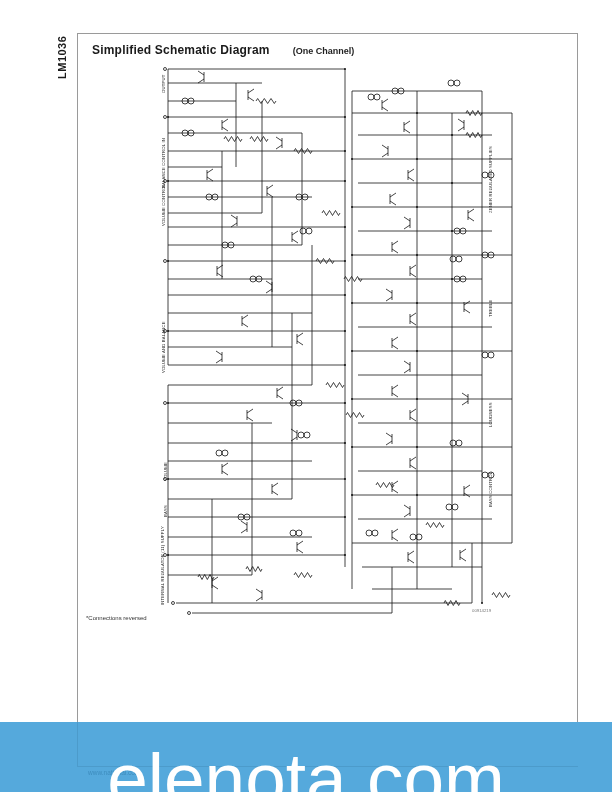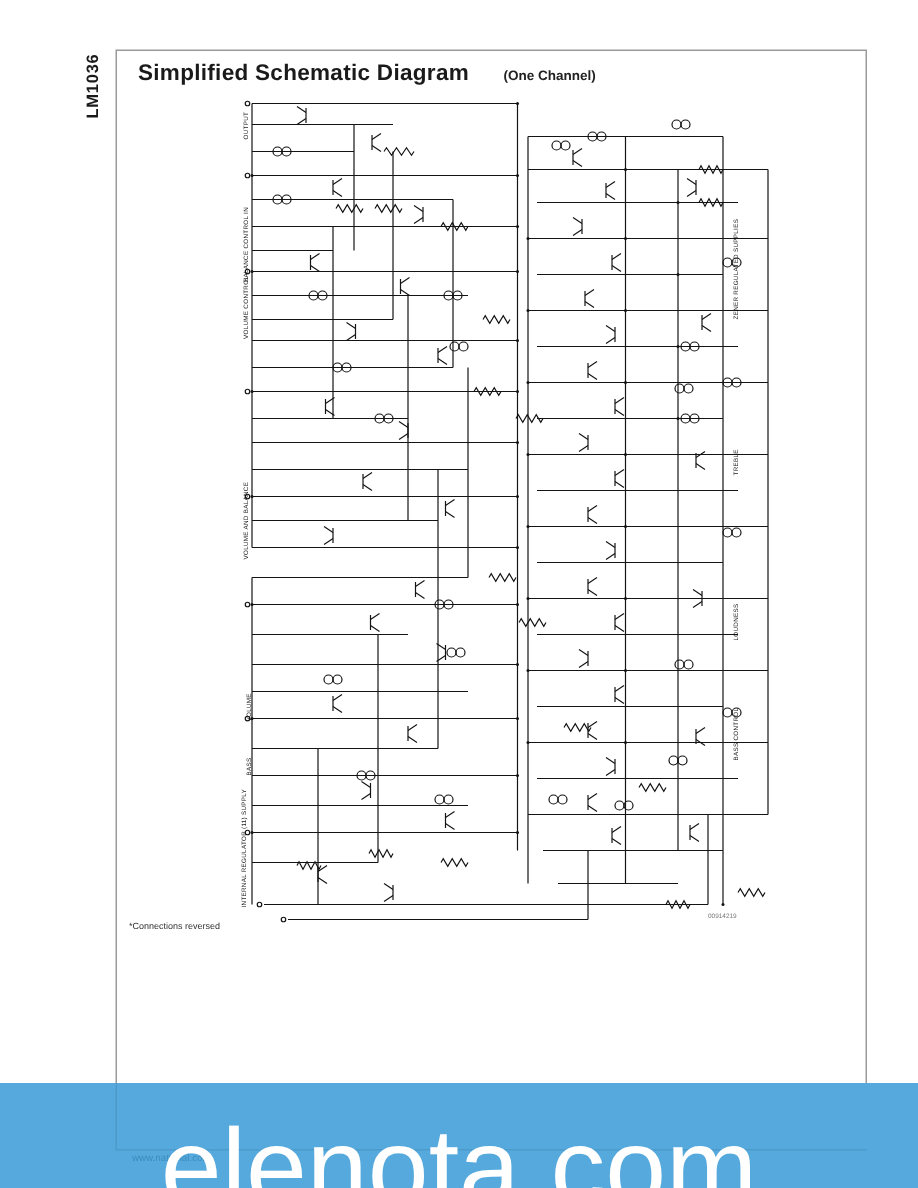--- a/index.html
+++ b/index.html
@@ -5,21 +5,21 @@
   html,body{margin:0;padding:0;}
   body{width:612px;height:792px;background:#fff;position:relative;overflow:hidden;
        font-family:"Liberation Sans", sans-serif;}
   .page{position:absolute;left:0;top:0;width:612px;height:792px;background:#ffffff;}
   .part-vert{position:absolute;left:56px;top:33px;height:46px;
        writing-mode:vertical-rl;transform:rotate(180deg);
        font-size:11px;font-weight:700;color:#1a1a1a;letter-spacing:0.5px;}
   .content-frame{position:absolute;left:77px;top:33px;width:501px;height:704px;
        border:1px solid #9a9a9a;box-sizing:border-box;background:#fff;}
   .title-row{position:absolute;left:92px;top:40px;white-space:nowrap;}
-  .title-row .t{font-size:15px;font-weight:700;color:#1a1a1a;letter-spacing:0.2px;}
+  .title-row .t{font-size:12px;font-weight:700;color:#1a1a1a;letter-spacing:0.2px;}
   .title-row .s{font-size:9px;font-weight:600;color:#222;margin-left:23px;}
   .schematic{position:absolute;left:152px;top:55px;width:380px;height:566px;}
   .slabel{font-family:"Liberation Sans",sans-serif;font-size:4.2px;fill:#1a1a1a;letter-spacing:0.2px;}
   .figid{font-family:"Liberation Sans",sans-serif;font-size:4.3px;fill:#777;}
   .footnote{position:absolute;left:86px;top:615px;font-size:6px;color:#333;}
   .wm-band{position:absolute;left:0;top:722px;width:612px;height:99px;background:#55a9dc;
        display:flex;align-items:center;justify-content:center;}
   .wm-frameline-h{position:absolute;left:77px;top:44px;width:501px;height:1px;background:#4c9bcb;}
   .wm-frameline-v{position:absolute;left:77px;top:0;width:1px;height:44px;background:#4c9bcb;}
   .wm-footer-url{position:absolute;left:88px;top:47px;font-size:6.5px;color:#3d8cbd;}

